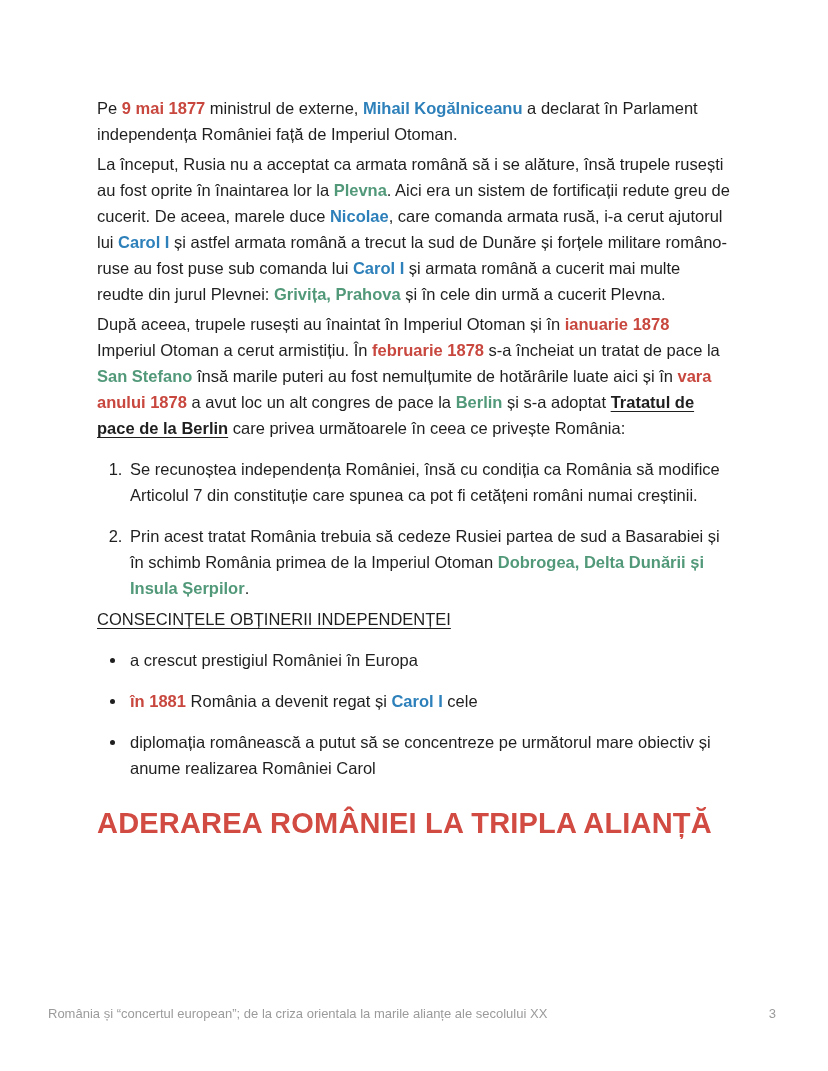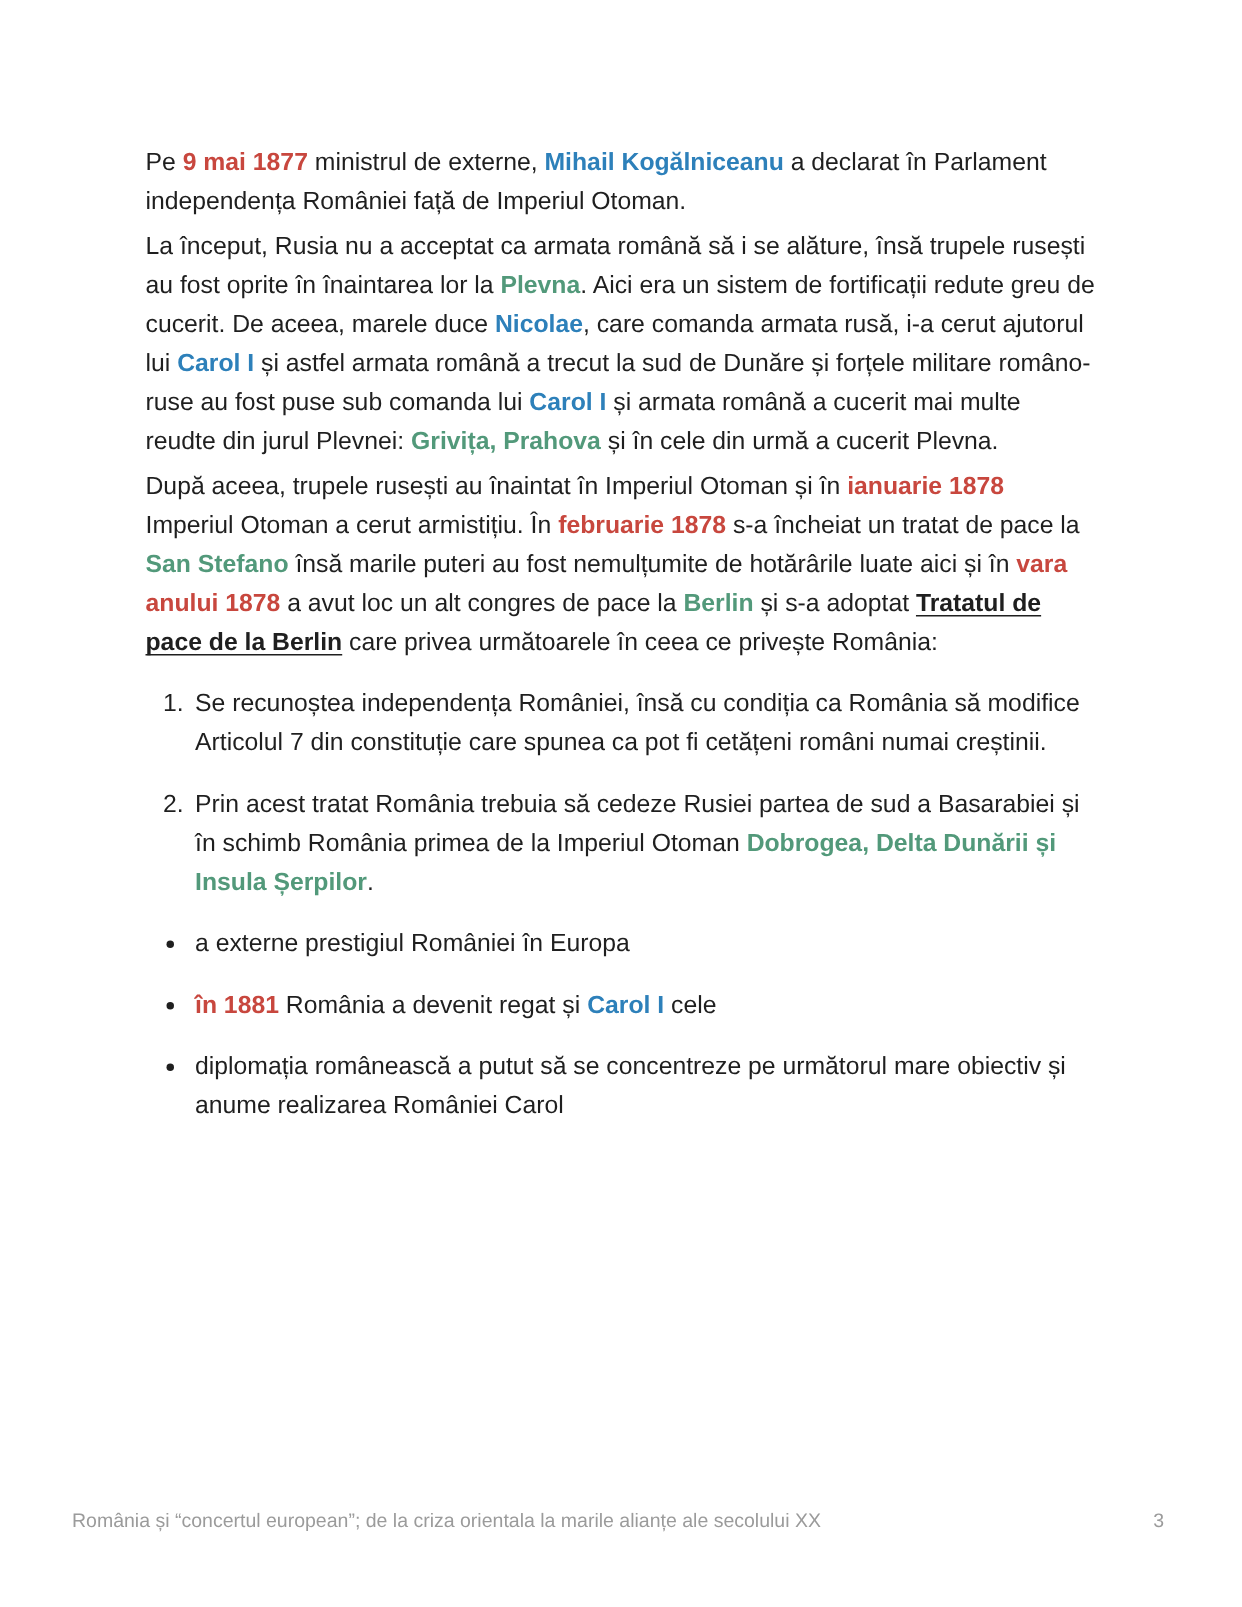--- a/index.html
+++ b/index.html
@@ -79,23 +79,25 @@
 
 <div class="page" style="--red: #c8473e; --heading-red: #d24b42; --blue: #2d80ba; --green: #52997a; --body: #1f1f1f; --footer: #9b9b9b; --page-bg: #ffffff;">
   <div class="content" id="doc-content">
       <p class="doc-p"><span>Pe </span><span class="seg-red">9 mai 1877</span><span> ministrul de externe, </span><span class="seg-blue">Mihail Kogălniceanu</span><span> a declarat în Parlament independența României față de Imperiul Otoman.</span></p>
       <p class="doc-p"><span>La început, Rusia nu a acceptat ca armata română să i se alăture, însă trupele rusești au fost oprite în înaintarea lor la </span><span class="seg-green">Plevna</span><span>. Aici era un sistem de fortificații redute greu de cucerit. De aceea, marele duce </span><span class="seg-blue">Nicolae</span><span>, care comanda armata rusă, i-a cerut ajutorul lui </span><span class="seg-blue">Carol I</span><span> și astfel armata română a trecut la sud de Dunăre și forțele militare româno-ruse au fost puse sub comanda lui </span><span class="seg-blue">Carol I</span><span> și armata română a cucerit mai multe reudte din jurul Plevnei: </span><span class="seg-green">Grivița, Prahova</span><span> și în cele din urmă a cucerit Plevna.</span></p>
       <p class="doc-p"><span>După aceea, trupele rusești au înaintat în Imperiul Otoman și în </span><span class="seg-red">ianuarie 1878</span><span> Imperiul Otoman a cerut armistițiu. În </span><span class="seg-red">februarie 1878</span><span> s-a încheiat un tratat de pace la </span><span class="seg-green">San Stefano</span><span> însă marile puteri au fost nemulțumite de hotărârile luate aici și în </span><span class="seg-red">vara anului 1878</span><span> a avut loc un alt congres de pace la </span><span class="seg-green">Berlin</span><span> și s-a adoptat </span><span class="seg-boldul">Tratatul de pace de la Berlin</span><span> care privea următoarele în ceea ce privește România:</span></p>
       <ol class="doc-ol">
         <li><span>Se recunoștea independența României, însă cu condiția ca România să modifice Articolul 7 din constituție care spunea ca pot fi cetățeni români numai creștinii.</span></li>
         <li><span>Prin acest tratat România trebuia să cedeze Rusiei partea de sud a Basarabiei și în schimb România primea de la Imperiul Otoman </span><span class="seg-green">Dobrogea, Delta Dunării și Insula Șerpilor</span><span>.</span></li>
       </ol>
+      <h3 class="doc-h3"><span>CONSECINȚELE OBȚINERII INDEPENDENȚEI</span></h3>
       <ul class="doc-ul">
-        <li><span>a externe prestigiul României în Europa</span></li>
+        <li><span>a crescut prestigiul României în Europa</span></li>
         <li><span class="seg-red">în 1881</span><span> România a devenit regat și </span><span class="seg-blue">Carol I</span><span> cele</span></li>
         <li><span>diplomația românească a putut să se concentreze pe următorul mare obiectiv și anume realizarea României Carol</span></li>
       </ul>
+      <h1 class="doc-h1"><span>ADERAREA ROMÂNIEI LA TRIPLA ALIANȚĂ</span></h1>
     </div>
   <div class="footer">
     <span>România și “concertul european”; de la criza orientala la marile alianțe ale secolului XX</span>
     <span>3</span>
   </div>
 </div>
 
 </body></html>

